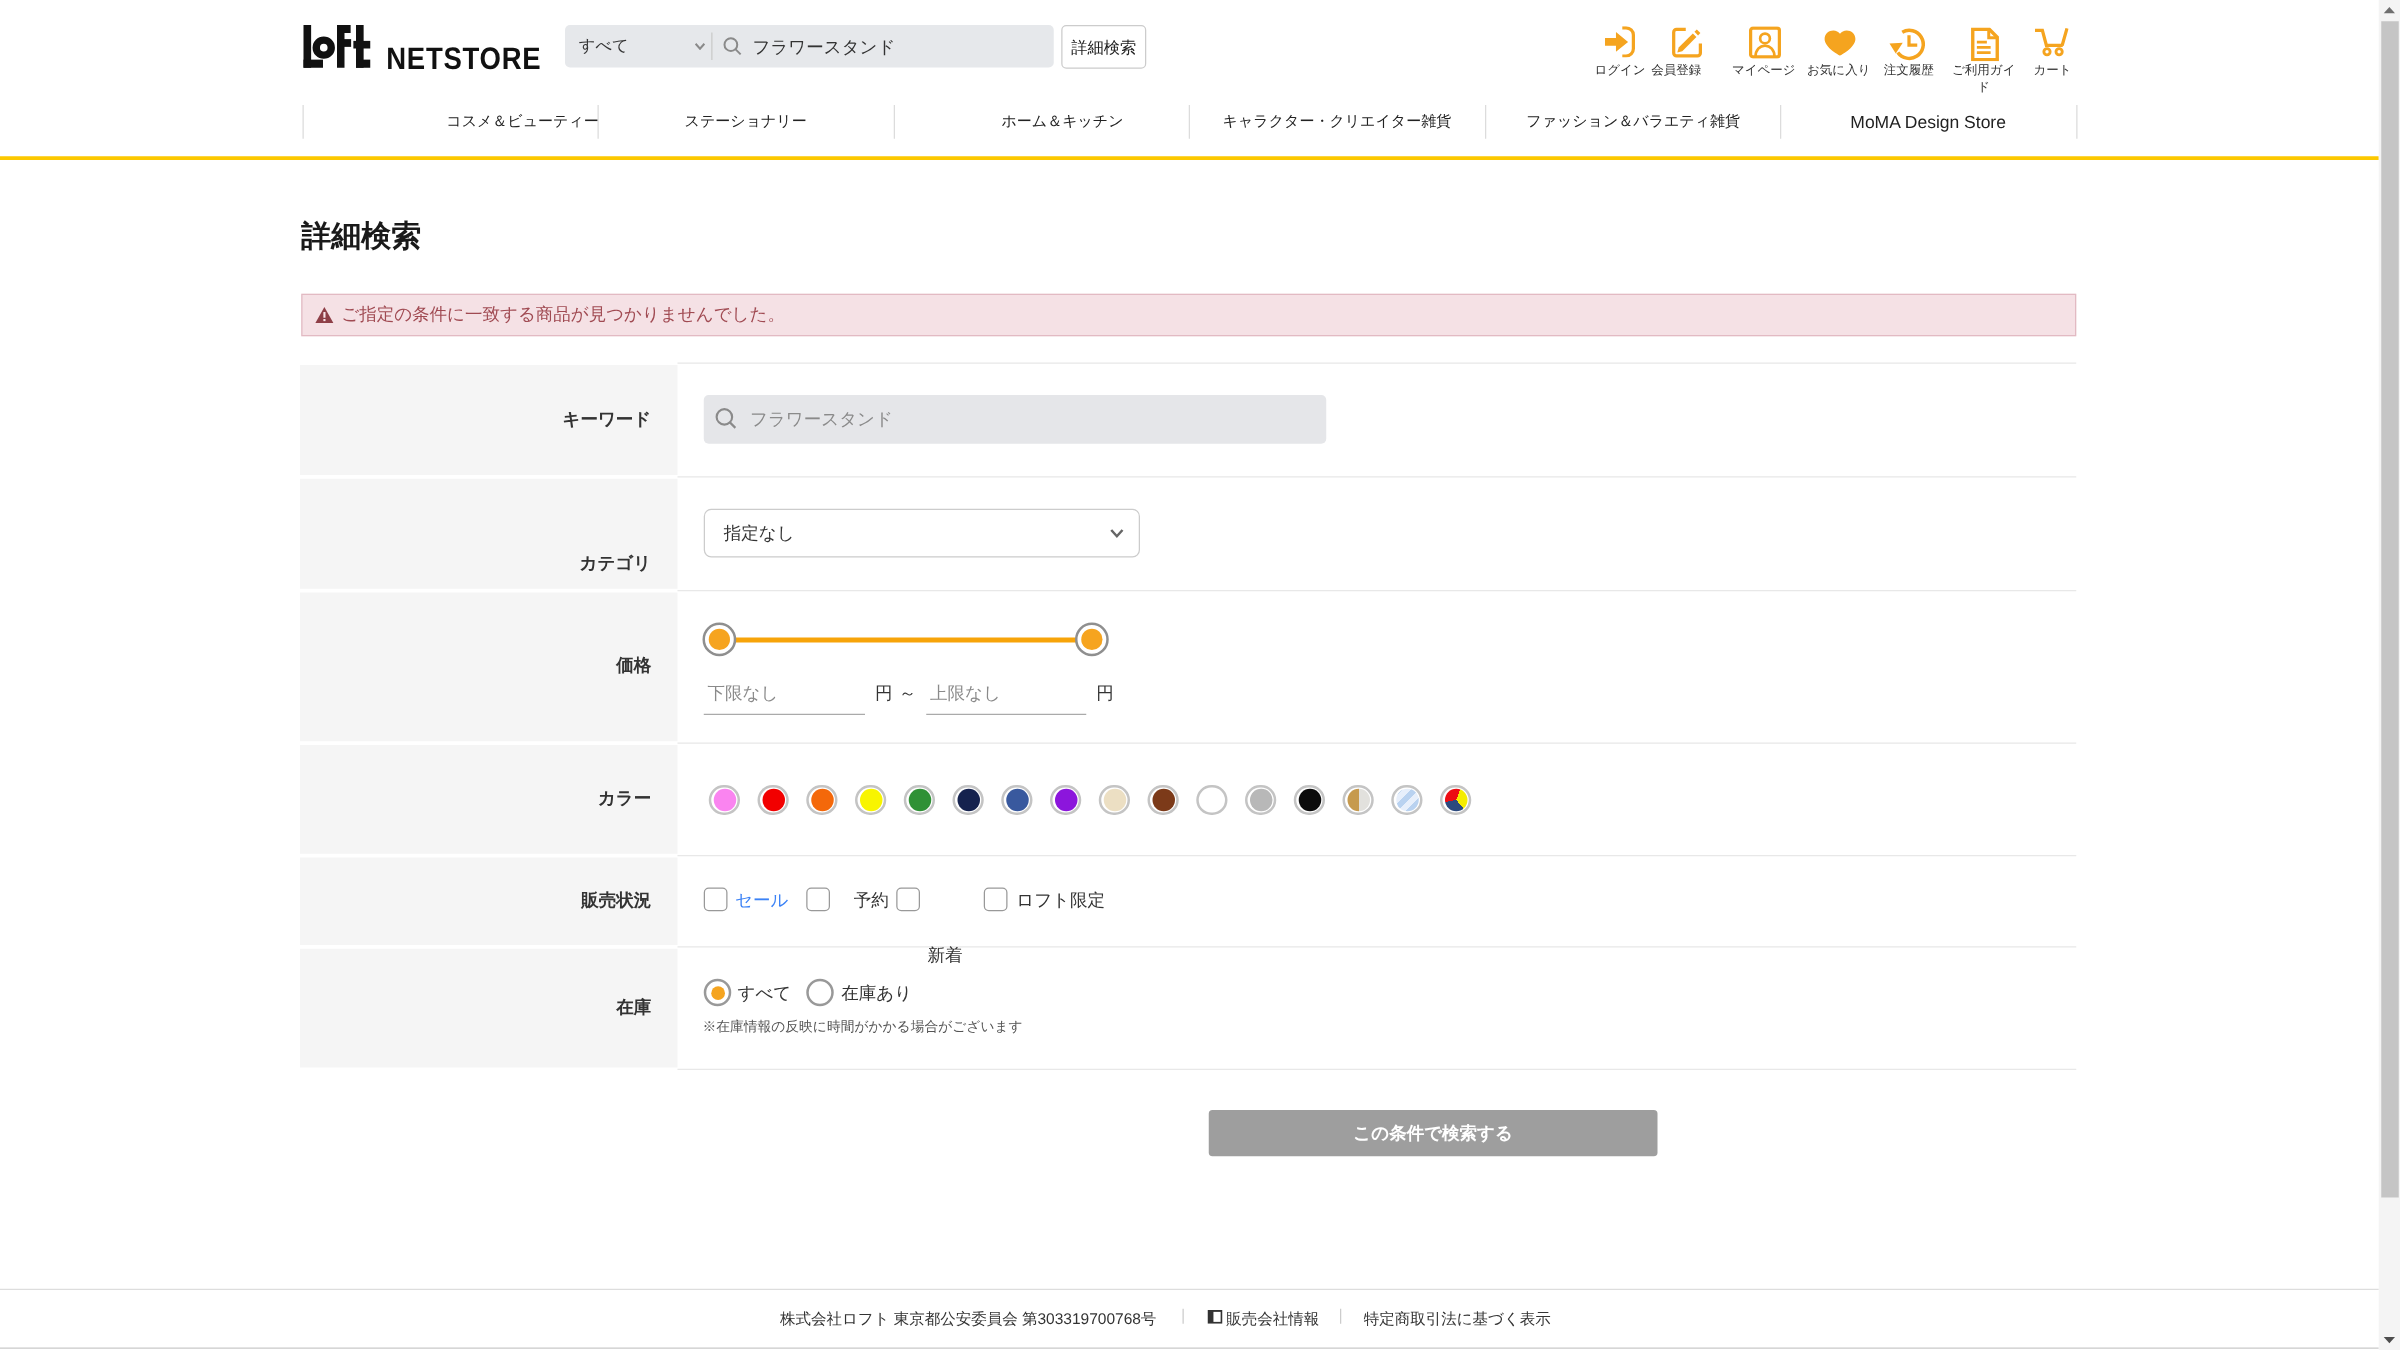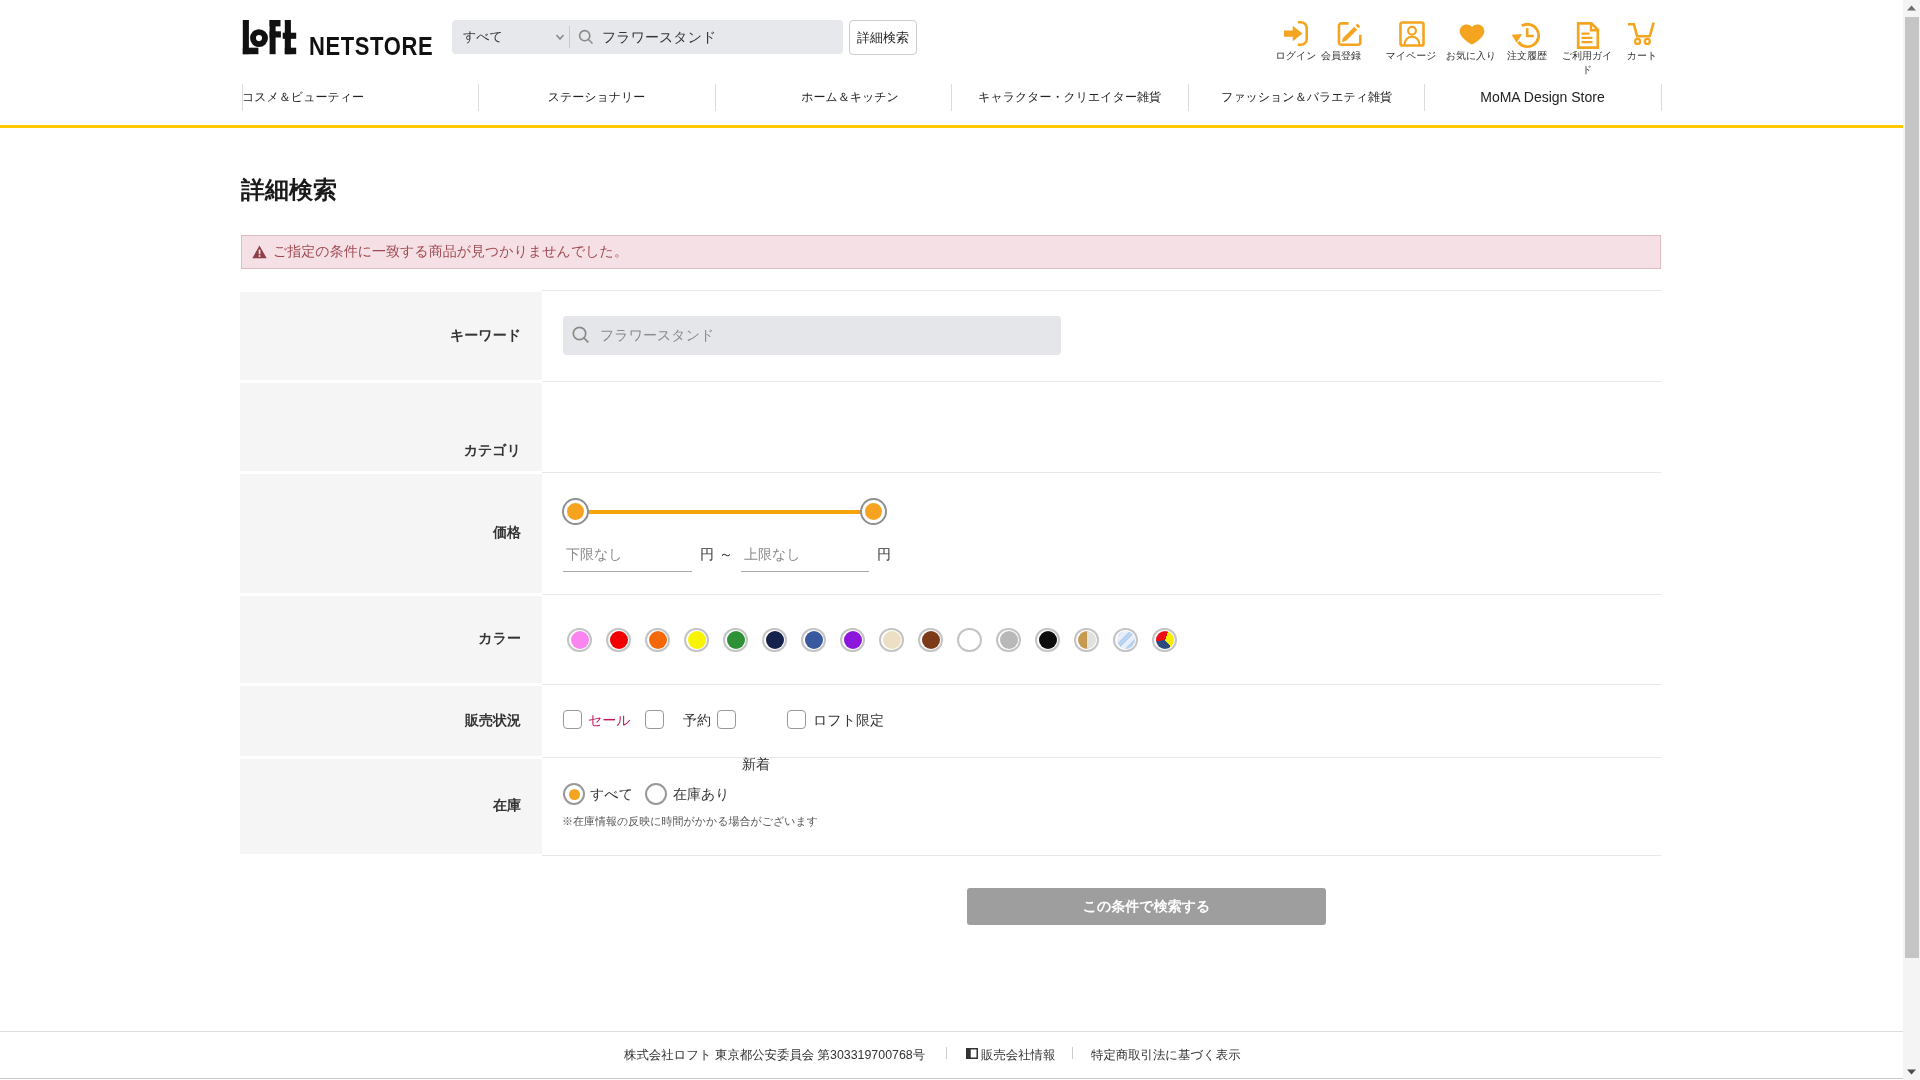--- a/index.html
+++ b/index.html
@@ -104,21 +104,21 @@
   </div>
 
   <div class="abs" style="left:0;top:84px;width:1920px;height:28px;">
     <div class="abs" style="left:242px;top:0;width:1px;height:27px;background:#dcdcdc;"></div>
     <div class="abs" style="left:478px;top:0;width:1px;height:27px;background:#dcdcdc;"></div>
     <div class="abs" style="left:715px;top:0;width:1px;height:27px;background:#dcdcdc;"></div>
     <div class="abs" style="left:951px;top:0;width:1px;height:27px;background:#dcdcdc;"></div>
     <div class="abs" style="left:1188px;top:0;width:1px;height:27px;background:#dcdcdc;"></div>
     <div class="abs" style="left:1424px;top:0;width:1px;height:27px;background:#dcdcdc;"></div>
     <div class="abs" style="left:1661px;top:0;width:1px;height:27px;background:#dcdcdc;"></div>
-    <div class="abs" style="left:242px;top:0;width:237px;text-align:left;line-height:27px;font-size:12px;color:#222;">コスメ＆ビューティー</div>
+    <div class="abs" style="left:242px;top:0;width:237px;text-align:right;line-height:27px;font-size:12px;color:#222;">コスメ＆ビューティー</div>
     <div class="abs" style="left:478px;top:0;width:237px;text-align:center;line-height:27px;font-size:12px;color:#222;">ステーショナリー</div>
     <div class="abs" style="left:715px;top:0;width:270px;text-align:center;line-height:27px;font-size:12px;color:#222;">ホーム＆キッチン</div>
     <div class="abs" style="left:951px;top:0;width:237px;text-align:center;line-height:27px;font-size:12px;color:#222;">キャラクター・クリエイター雑貨</div>
     <div class="abs" style="left:1188px;top:0;width:237px;text-align:center;line-height:27px;font-size:12px;color:#222;">ファッション＆バラエティ雑貨</div>
     <div class="abs" style="left:1424px;top:0;width:237px;text-align:center;line-height:27px;font-size:14px;color:#222;">MoMA Design Store</div>
   </div>
   <div class="abs" style="left:0;top:125px;width:1903px;height:2.5px;background:#fcc800;"></div>
 
   <h1 class="abs" style="left:241px;top:176px;font-size:24px;line-height:28px;color:#1a1a1a;font-weight:bold;">詳細検索</h1>
 
@@ -154,20 +154,26 @@
   <div class="abs" style="left:240px;top:797px;width:281px;text-align:right;font-size:14px;font-weight:bold;color:#333;">在庫</div>
 
   <div class="abs" style="left:563px;top:316px;width:498px;height:39px;background:#e5e6e9;border-radius:4px;">
     <svg class="abs" style="left:9px;top:10px;" width="18" height="18" viewBox="0 0 18 18">
         <circle cx="7.5" cy="7.5" r="6.2" fill="none" stroke="#8a8a8a" stroke-width="1.7"></circle>
         <path d="M11.9 11.9l4.4 4.4" stroke="#8a8a8a" stroke-width="1.7"></path>
       </svg>
     <span class="abs" style="left:37px;top:0;line-height:38px;font-size:14px;color:#8a8a8a;">フラワースタンド</span>
   </div>
 
+  <div class="abs" style="left:563px;top:407px;width:349px;height:39px;background:#fff;border:1px solid #ccc;border-radius:6px;">
+    <span class="abs" style="left:15px;top:0;line-height:37px;font-size:14px;color:#333;">指定なし</span>
+    <svg class="abs" style="left:323px;top:14px;" width="13" height="10" viewBox="0 0 13 10">
+        <path d="M2 2l4.5 5L11 2" fill="none" stroke="#666" stroke-width="2"></path>
+      </svg>
+  </div>
 
   <div class="abs" style="left:575px;top:510px;width:298px;height:4px;background:#f7a40a;border-radius:2px;"></div>
   <div class="abs" style="left:561.5px;top:497.5px;width:27px;height:27px;border:2px solid #8f8f8f;border-radius:50%;background:#fff;">
     <div class="abs" style="left:3px;top:3px;width:17px;height:17px;background:#f6a41f;border-radius:50%;"></div>
   </div>
   <div class="abs" style="left:859.5px;top:497.5px;width:27px;height:27px;border:2px solid #8f8f8f;border-radius:50%;background:#fff;">
     <div class="abs" style="left:3px;top:3px;width:17px;height:17px;background:#f6a41f;border-radius:50%;"></div>
   </div>
   <div class="abs" style="left:563px;top:571px;width:129px;height:1px;background:#aaa;"></div>
   <div class="abs" style="left:741px;top:571px;width:128px;height:1px;background:#aaa;"></div>
@@ -222,21 +228,21 @@
       </div>
   <div class="abs" style="left:1113.4px;top:627.7px;width:24.6px;height:24.6px;border:2px solid #c4c4c4;border-radius:50%;background:#fff;">
         <div class="abs" style="left:1.3px;top:1.3px;width:18px;height:18px;border-radius:50%;background:repeating-linear-gradient(135deg,#b9d2f0 0 4.5px,#e7effb 4.5px 9px);"></div>
       </div>
   <div class="abs" style="left:1152.4px;top:627.7px;width:24.6px;height:24.6px;border:2px solid #c4c4c4;border-radius:50%;background:#fff;">
         <div class="abs" style="left:1.3px;top:1.3px;width:18px;height:18px;border-radius:50%;background:conic-gradient(from 20deg,#f5ec00 0 120deg,#2c4a7e 120deg 240deg,#ed0c12 240deg 360deg);"></div>
       </div>
     </div>
 
   <div class="abs" style="left:563px;top:710px;width:19px;height:19px;border:1px solid #999;border-radius:4px;background:#fff;"></div>
-  <span class="abs" style="left:588px;top:712px;font-size:14px;color:#be185d;">セール</span>
+  <span class="abs" style="left:588px;top:712px;font-size:14px;color:#3b82f6;">セール</span>
   <div class="abs" style="left:645px;top:710px;width:19px;height:19px;border:1px solid #999;border-radius:4px;background:#fff;"></div>
   <span class="abs" style="left:671px;top:712px;font-size:14px;color:#333;margin-left:12px;">予約</span>
   <div class="abs" style="left:717px;top:710px;width:19px;height:19px;border:1px solid #999;border-radius:4px;background:#fff;"></div>
   <span class="abs" style="left:742px;top:712px;font-size:14px;color:#333;margin-top:44px;">新着</span>
   <div class="abs" style="left:787px;top:710px;width:19px;height:19px;border:1px solid #999;border-radius:4px;background:#fff;"></div>
   <span class="abs" style="left:813px;top:712px;font-size:14px;color:#333;">ロフト限定</span>
 
   <div class="abs" style="left:563px;top:783px;width:22px;height:22px;border:2px solid #999;border-radius:50%;background:#fff;">
     <div class="abs" style="left:3.5px;top:3.5px;width:11px;height:11px;background:#f5a41f;border-radius:50%;"></div>
   </div>

